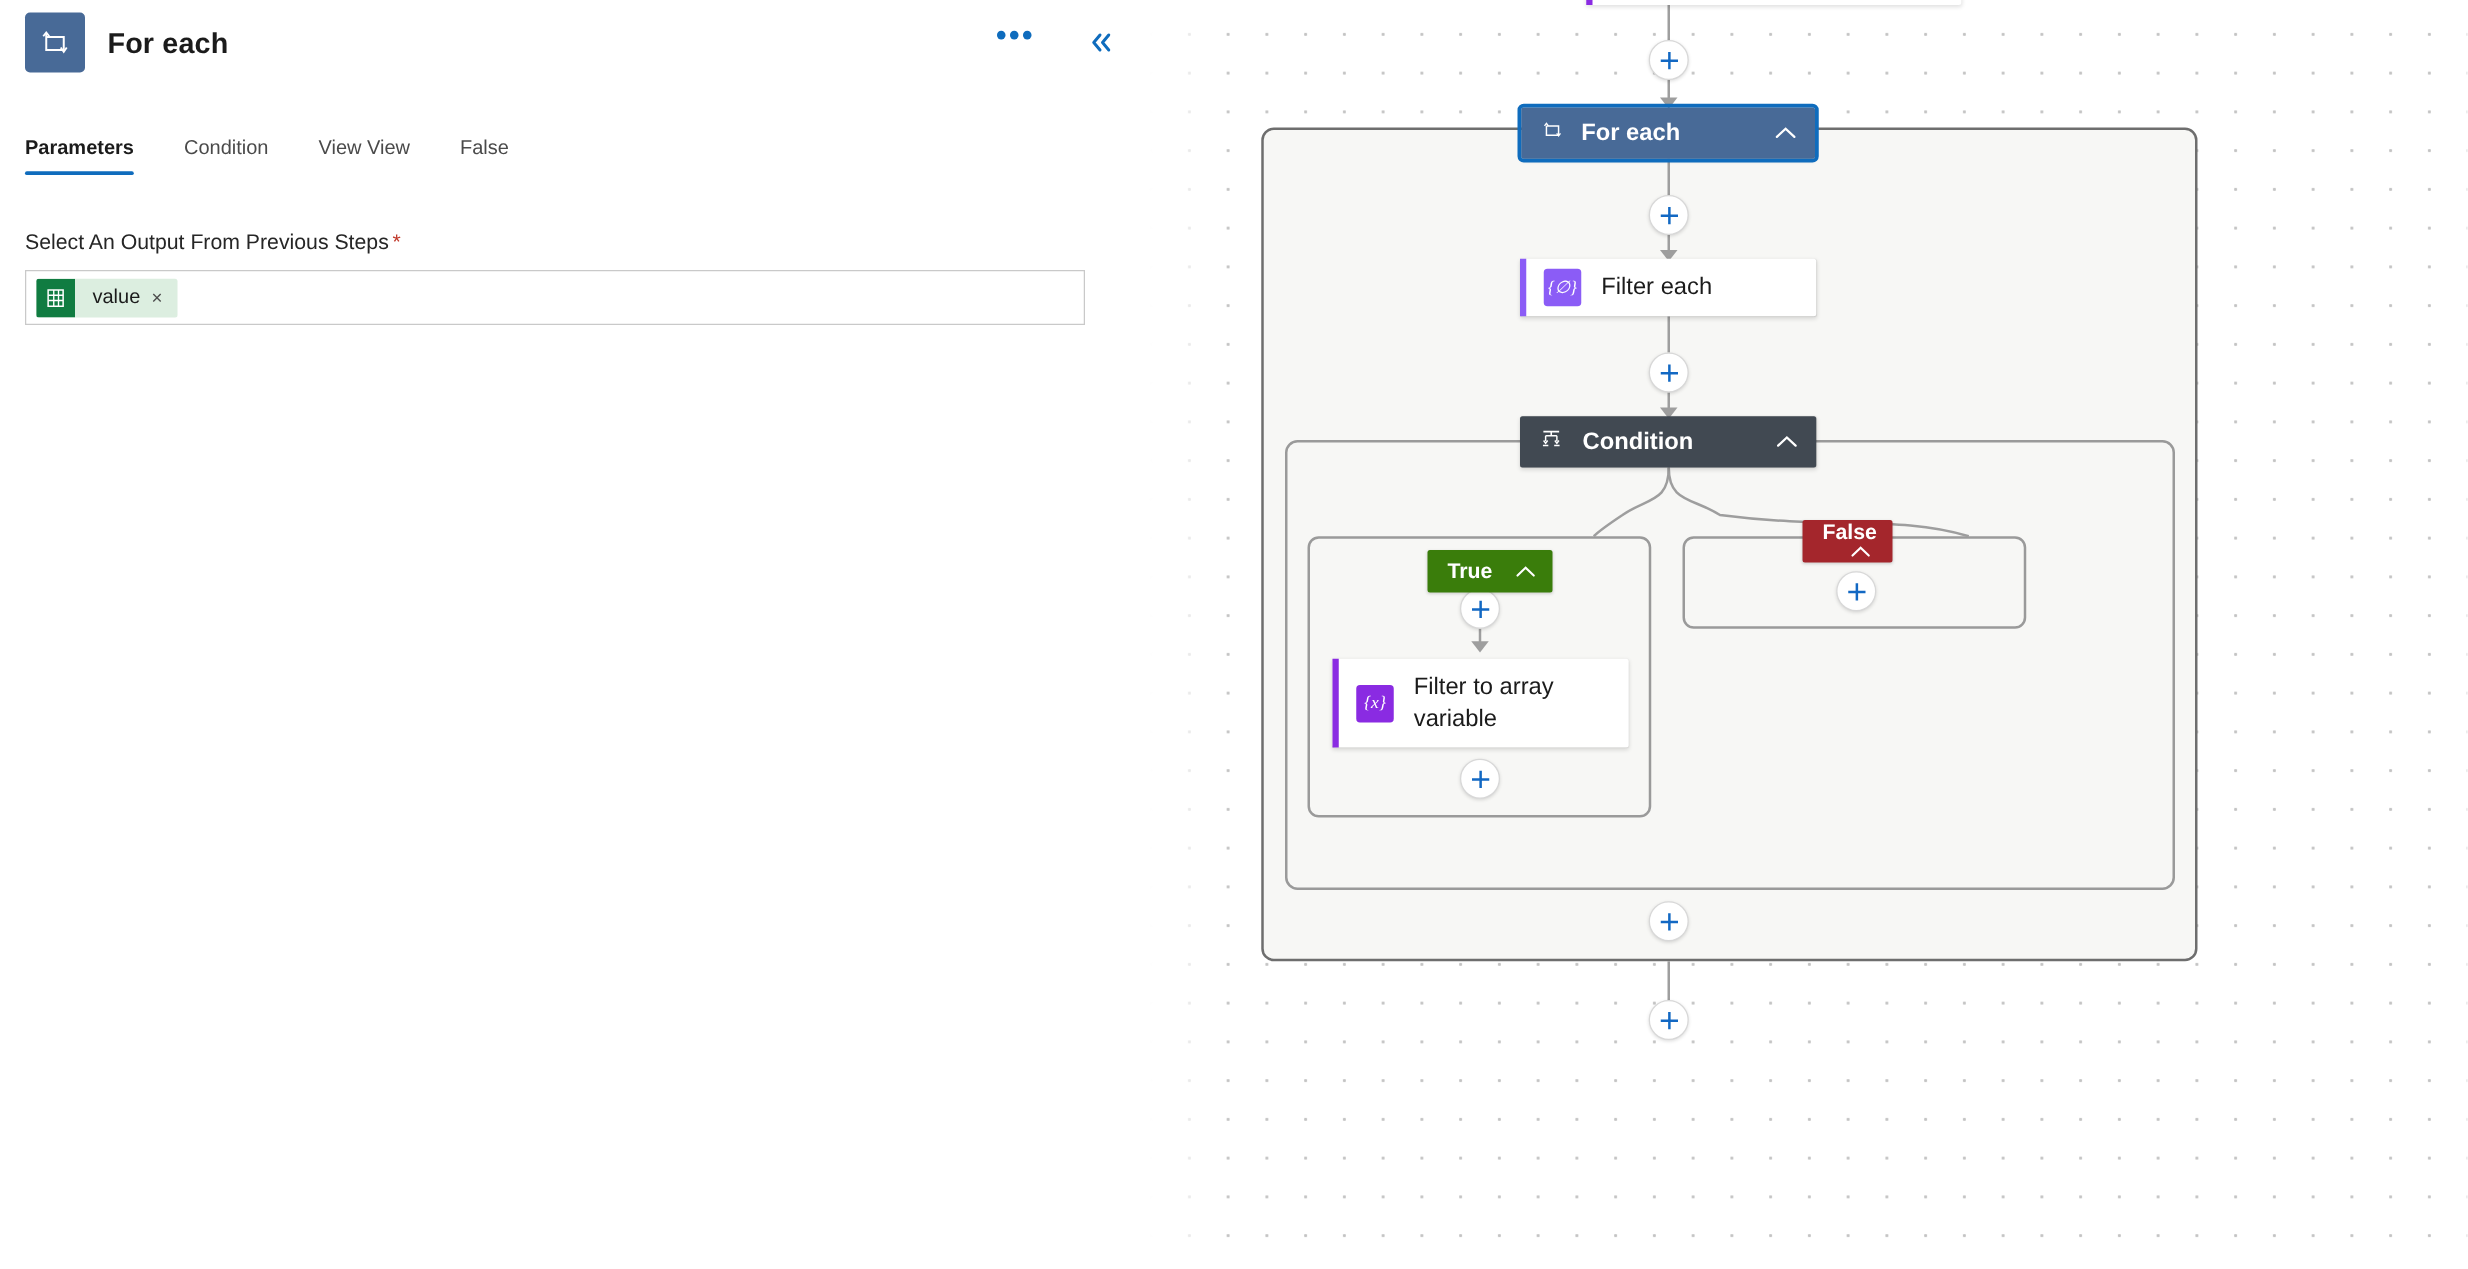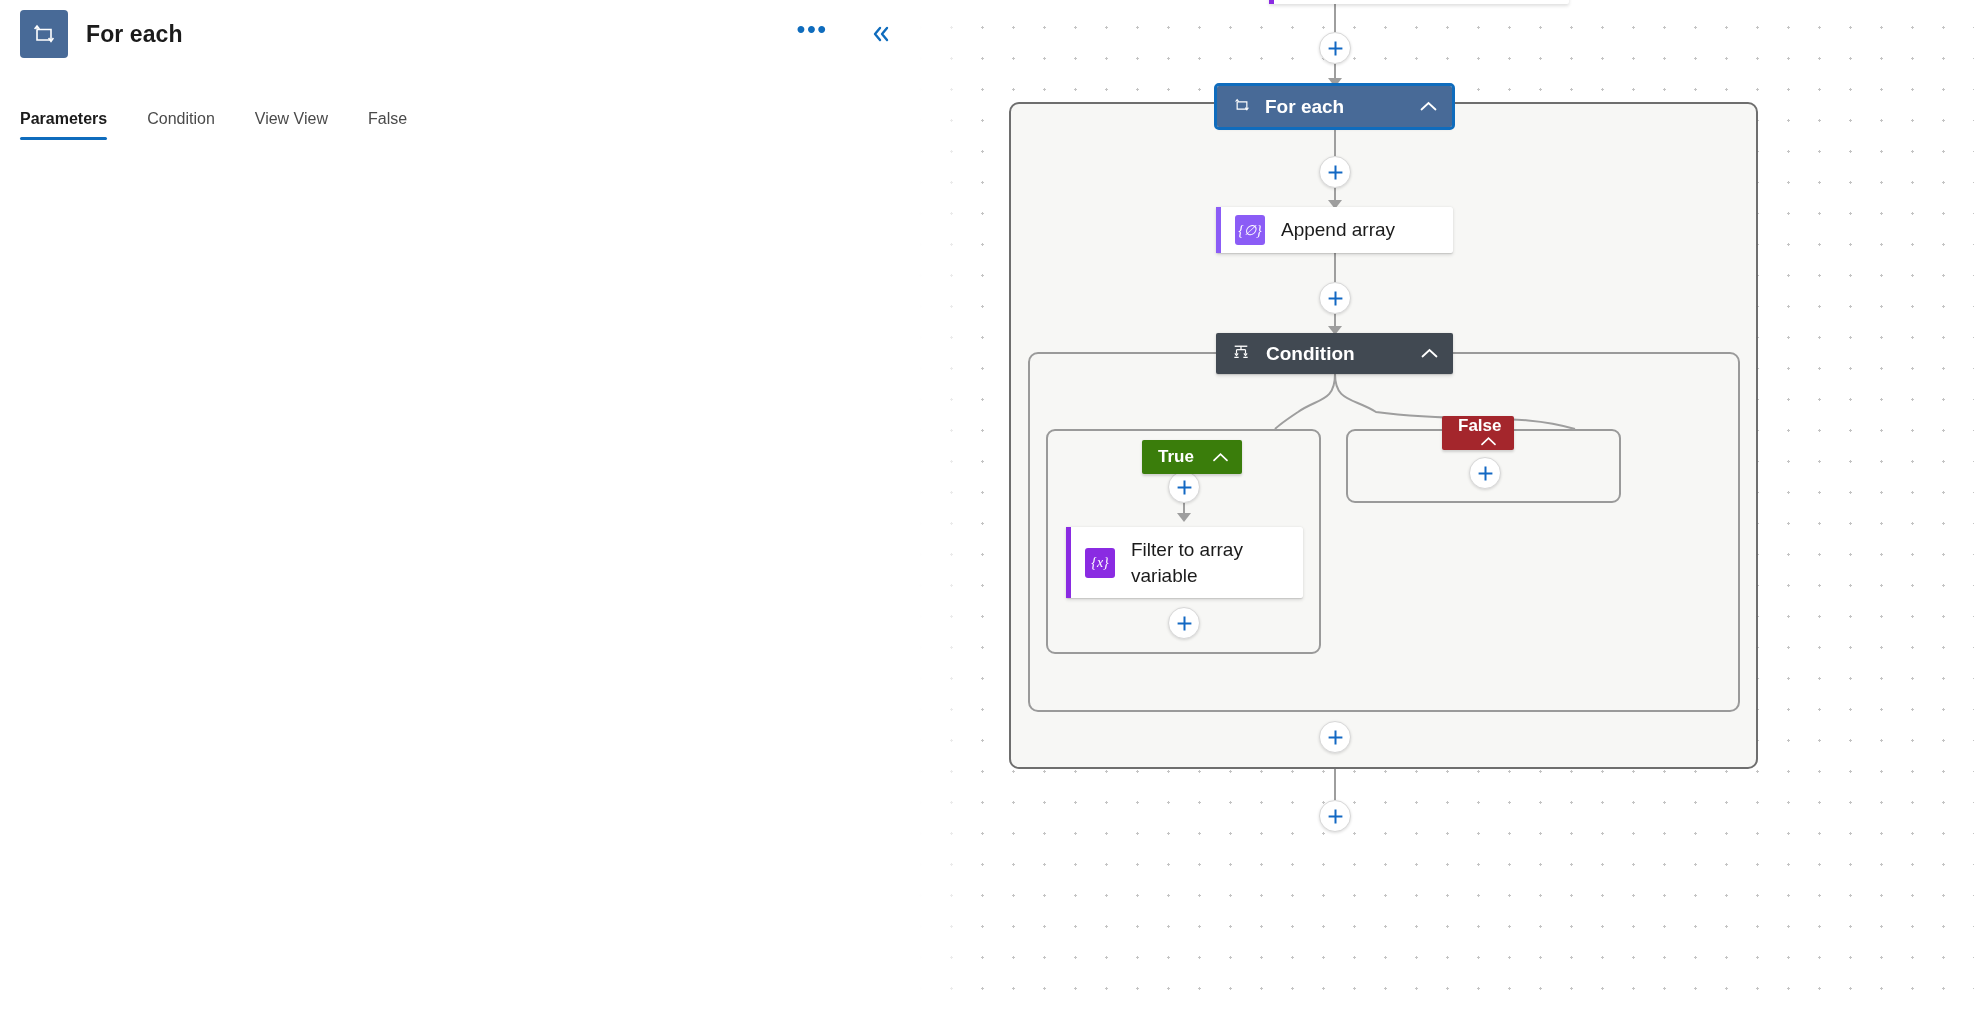--- a/index.html
+++ b/index.html
@@ -374,20 +374,36 @@
       </div>
     </div>
 
     <div class="tabs">
       <button class="tab active">Parameters</button>
       <button class="tab">Condition</button>
       <button class="tab">View View</button>
       <button class="tab">False</button>
     </div>
 
+    <div class="field-block">
+      <span class="field-label"><span>Select An Output From Previous Steps</span><span class="req-star">*</span></span>
+
+      <div class="token-input">
+        <span class="token">
+          <span class="token-icon">
+            <svg width="17" height="17" viewBox="0 0 17 17" fill="none">
+              <rect x="2.5" y="2" width="12" height="13" stroke="#fff" stroke-width="1.2" fill="none"></rect>
+              <path d="M2.5 6.2 H14.5 M2.5 10.4 H14.5 M7 2 V15 M10.8 2 V15" stroke="#fff" stroke-width="1.1"></path>
+            </svg>
+          </span>
+          <span class="token-text">value</span>
+          <button class="token-x">×</button>
+        </span>
+      </div>
+    </div>
   </div>
 
   <div id="canvas">
 
     <div class="node stub cv" style="left:351px; top:-24px; width:300px; height:28px;">
       <div class="rail"></div>
     </div>
 
     <div class="edge cv" style="left:416px; top:4px; height:28px;"></div>
     <button class="plus cv" style="left:401px; top:32px;">
@@ -423,21 +439,21 @@
           <path d="M8.5 1.6 V15.4 M1.6 8.5 H15.4" stroke="#1268c3" stroke-width="2"></path>
         </svg>
     </button>
     <div class="edge cv" style="left:416px; top:188px; height:14px;"></div>
     <div class="arrowhead cv" style="left:410px; top:200px;"></div>
 
     <div class="node action cv" style="left:298px; top:207px; width:237px; height:46px;">
       <div class="rail" style="background:#8b5cf6;"></div>
       <div class="body">
         <span class="a-icon" style="background:#8b5cf6;">{∅}</span>
-        <span class="a-title">Append array</span>
+        <span class="a-title">Filter each</span>
       </div>
     </div>
 
     <div class="edge cv" style="left:416px; top:253px; height:29px;"></div>
     <button class="plus cv" style="left:401px; top:282px;">
       <svg width="17" height="17" viewBox="0 0 17 17">
           <path d="M8.5 1.6 V15.4 M1.6 8.5 H15.4" stroke="#1268c3" stroke-width="2"></path>
         </svg>
     </button>
     <div class="edge cv" style="left:416px; top:314px; height:14px;"></div>

